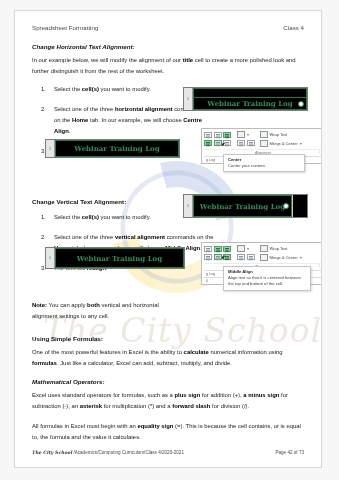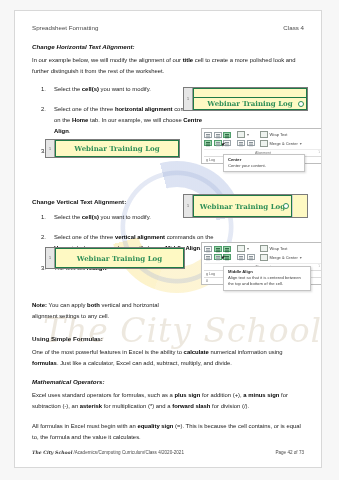--- a/index.html
+++ b/index.html
@@ -157,21 +157,21 @@
     color: #1b1b1b;
   }
   ol.steps > li.tight { margin-bottom: 6px; }
 
   .step-row { display: flex; align-items: flex-start; }
   .step-text { flex: 1 1 auto; padding-right: 4px; max-width: 152px; }
 
   
   .cellbox {
     border: 1px solid #7b7b7b;
-    background: #fef9c3;
+    background: #000000;
     display: flex;
     align-items: stretch;
     box-sizing: border-box;
   }
   .cellbox .rowhdr {
     width: 8px;
     background: #e6e6e6;
     border-right: 1px solid #9a9a9a;
     font-size: 3.6px;
     color: #555;

